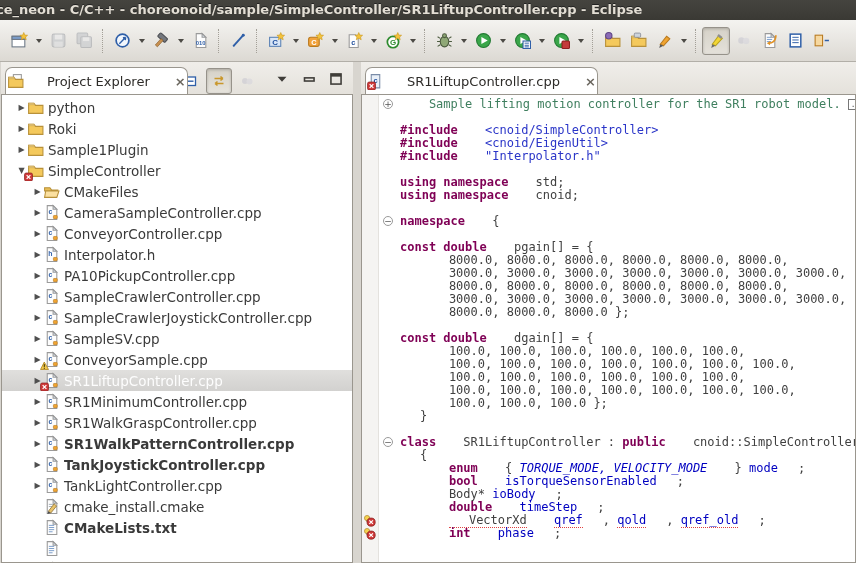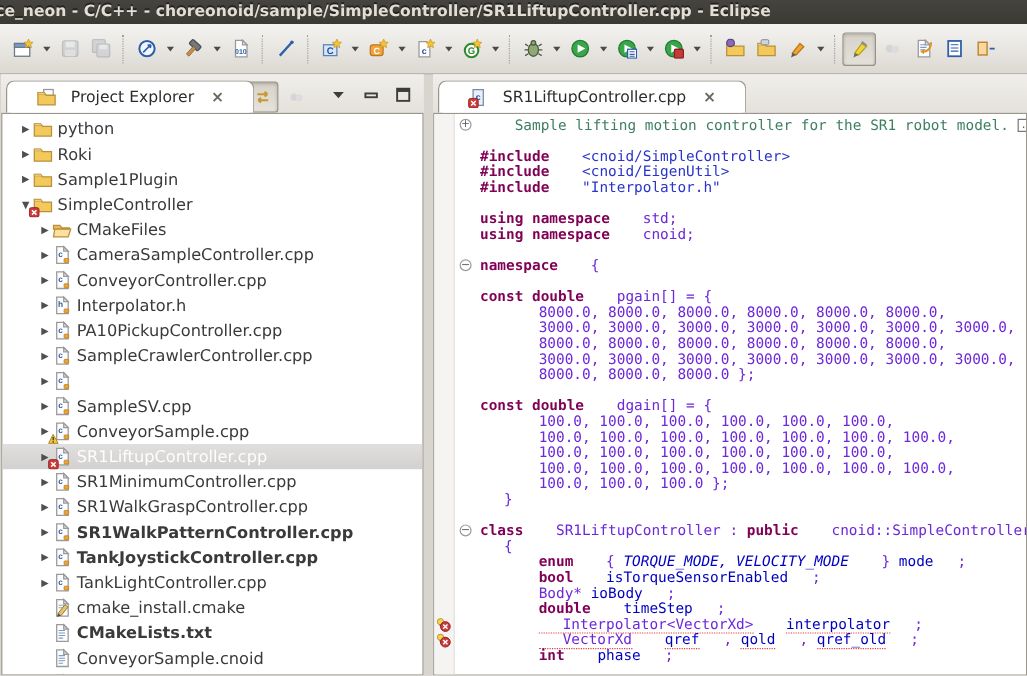--- a/index.html
+++ b/index.html
@@ -33,21 +33,21 @@
     margin:0 5px;flex:0 0 auto;}
 
   
   .panel{position:absolute;top:62px;bottom:0;background:#eceae6;}
   #explorer{left:1px;width:352px;}
   #editor{left:361px;right:0;}
   .view-header{position:relative;height:33px;
     background:linear-gradient(#f0eeea,#e4e1db);}
   .tab{position:absolute;top:5px;height:27px;background:#fff;
     border:1px solid #9a968e;border-bottom:none;border-radius:7px 7px 0 0;
-    display:flex;align-items:center;gap:12px;padding:0 24px;z-index:3;
+    display:flex;align-items:center;gap:23px;padding:0 1px;z-index:3;
     font-size:13px;color:#2e2c29;box-sizing:border-box;}
   .tab .close{color:#6b675f;font-size:13px;font-weight:bold;line-height:1;
     margin-left:2px;cursor:default;}
   .panel-body{position:absolute;left:0;right:0;top:32px;bottom:0;
     background:#fff;border:1px solid #9a968e;box-sizing:border-box;
     overflow:hidden;}
 
   
   .view-btns{position:absolute;top:6px;left:178px;display:flex;
     align-items:center;gap:3px;}
@@ -86,21 +86,21 @@
   .fold-glyph{position:absolute;left:4px;top:1px;width:10px;height:10px;
     border:1px solid #9a9a9a;border-radius:50%;background:#fff;color:#555;
     font-size:9px;line-height:9px;text-align:center;box-sizing:border-box;
     font-family:"DejaVu Sans",sans-serif;}
   .err-marker{position:absolute;left:1px;top:0;width:14px;height:13px;}
   .c-kw{color:var(--kw);font-weight:bold;}
   .c-cm{color:var(--cm);}
   .c-inc{color:var(--inc);}
   .c-fld{color:var(--fld);}
   .c-en{color:var(--en);font-style:italic;}
-  .c-pl{color:#6d28d9;padding-left:20px;}
+  .c-pl{color:#404040;padding-left:20px;}
   .c-err{border-bottom:1px dotted var(--err);}
   .foldbox{display:inline-block;border:1px solid #777;color:#555;
     background:#fff;font-size:8px;line-height:9px;padding:0 2px;
     margin-left:7px;vertical-align:1px;}
 </style>
 </head>
 <body>
 
 <div id="app">
 
@@ -463,20 +463,21 @@
           <div class="trow d1">
             <span class="arrow">▶</span>
             <span class="ticon">
               <svg viewBox="0 0 16 16" xmlns="http://www.w3.org/2000/svg">
                 <path d="M4,1.5 h5.5 l3.5,3.5 V14.5 H4 Z" fill="#fdfdfd" stroke="#9a9a9a"></path>
                 <path d="M9.5,1.5 l3.5,3.5 h-3.5 Z" fill="#dbe6f2" stroke="#9a9a9a"></path>
                 <text x="7" y="9.5" font-size="6.5" font-weight="bold" fill="#2f5fa8" text-anchor="middle" font-family="sans-serif">c</text>
                 <rect x="9.8" y="10.8" width="3.6" height="3" rx="0.6" fill="#f0a430" stroke="#b97a1f" stroke-width="0.6"></rect>
               </svg>
             </span>
+            <span class="tlabel">SampleCrawlerJoystickController.cpp</span>
           </div>
           <div class="trow d1">
             <span class="arrow">▶</span>
             <span class="ticon">
               <svg viewBox="0 0 16 16" xmlns="http://www.w3.org/2000/svg">
                 <path d="M4,1.5 h5.5 l3.5,3.5 V14.5 H4 Z" fill="#fdfdfd" stroke="#9a9a9a"></path>
                 <path d="M9.5,1.5 l3.5,3.5 h-3.5 Z" fill="#dbe6f2" stroke="#9a9a9a"></path>
                 <text x="7" y="9.5" font-size="6.5" font-weight="bold" fill="#2f5fa8" text-anchor="middle" font-family="sans-serif">c</text>
                 <rect x="9.8" y="10.8" width="3.6" height="3" rx="0.6" fill="#f0a430" stroke="#b97a1f" stroke-width="0.6"></rect>
               </svg>
@@ -610,21 +611,20 @@
           </div>
           <div class="trow d1">
             <span class="arrow"></span>
             <span class="ticon">
               <svg viewBox="0 0 16 16" xmlns="http://www.w3.org/2000/svg">
                 <path d="M4,1.5 h5.5 l3.5,3.5 V14.5 H4 Z" fill="#fdfdfd" stroke="#9a9a9a"></path>
                 <path d="M9.5,1.5 l3.5,3.5 h-3.5 Z" fill="#dbe6f2" stroke="#9a9a9a"></path>
                 <path d="M5.5,6 h5 M5.5,8 h5 M5.5,10 h5 M5.5,12 h3.5" stroke="#7a9cc9" stroke-width="0.9"></path>
               </svg>
             </span>
-            <span class="tlabel">ConveyorSample.cnoid</span>
           </div>
           <div class="trow d1">
             <span class="arrow"></span>
             <span class="ticon">
               <svg viewBox="0 0 16 16" xmlns="http://www.w3.org/2000/svg">
                 <path d="M4,1.5 h5.5 l3.5,3.5 V14.5 H4 Z" fill="#fdfdfd" stroke="#9a9a9a"></path>
                 <path d="M9.5,1.5 l3.5,3.5 h-3.5 Z" fill="#dbe6f2" stroke="#9a9a9a"></path>
                 <path d="M5.5,6 h5 M5.5,8 h5 M5.5,10 h5 M5.5,12 h3.5" stroke="#7a9cc9" stroke-width="0.9"></path>
               </svg>
             </span>
@@ -765,21 +765,20 @@
             <div class="ln"><span class="c-pl">    100.0, 100.0, 100.0, 100.0, 100.0, 100.0, 100.0,</span></div>
             <div class="ln"><span class="c-pl">    100.0, 100.0, 100.0 };</span></div>
             <div class="ln"><span class="c-pl">}</span></div>
             <div class="ln"></div>
             <div class="ln"><span class="c-kw">class</span><span class="c-pl"> SR1LiftupController : </span><span class="c-kw">public</span><span class="c-pl"> cnoid::SimpleController</span></div>
             <div class="ln"><span class="c-pl">{</span></div>
             <div class="ln"><span class="c-pl">    </span><span class="c-kw">enum</span><span class="c-pl"> { </span><span class="c-en">TORQUE_MODE, VELOCITY_MODE</span><span class="c-pl"> } </span><span class="c-fld">mode</span><span class="c-pl">;</span></div>
             <div class="ln"><span class="c-pl">    </span><span class="c-kw">bool</span><span class="c-pl"> </span><span class="c-fld">isTorqueSensorEnabled</span><span class="c-pl">;</span></div>
             <div class="ln"><span class="c-pl">    Body* </span><span class="c-fld">ioBody</span><span class="c-pl">;</span></div>
             <div class="ln"><span class="c-pl">    </span><span class="c-kw">double</span><span class="c-pl"> </span><span class="c-fld">timeStep</span><span class="c-pl">;</span></div>
-            <div class="ln"><span class="c-pl">    </span><span class="c-pl c-err">Interpolator&lt;VectorXd&gt;</span><span class="c-pl"> </span><span class="c-fld c-err">interpolator</span><span class="c-pl">;</span></div>
             <div class="ln"><span class="c-pl">    </span><span class="c-pl c-err">VectorXd</span><span class="c-pl"> </span><span class="c-fld c-err">qref</span><span class="c-pl">, </span><span class="c-fld c-err">qold</span><span class="c-pl">, </span><span class="c-fld c-err">qref_old</span><span class="c-pl">;</span></div>
             <div class="ln"><span class="c-pl">    </span><span class="c-kw">int</span><span class="c-pl"> </span><span class="c-fld">phase</span><span class="c-pl">;</span></div>
           </div>
       </div>
     </div>
   </div>
 
 </div>
 
 </body></html>

